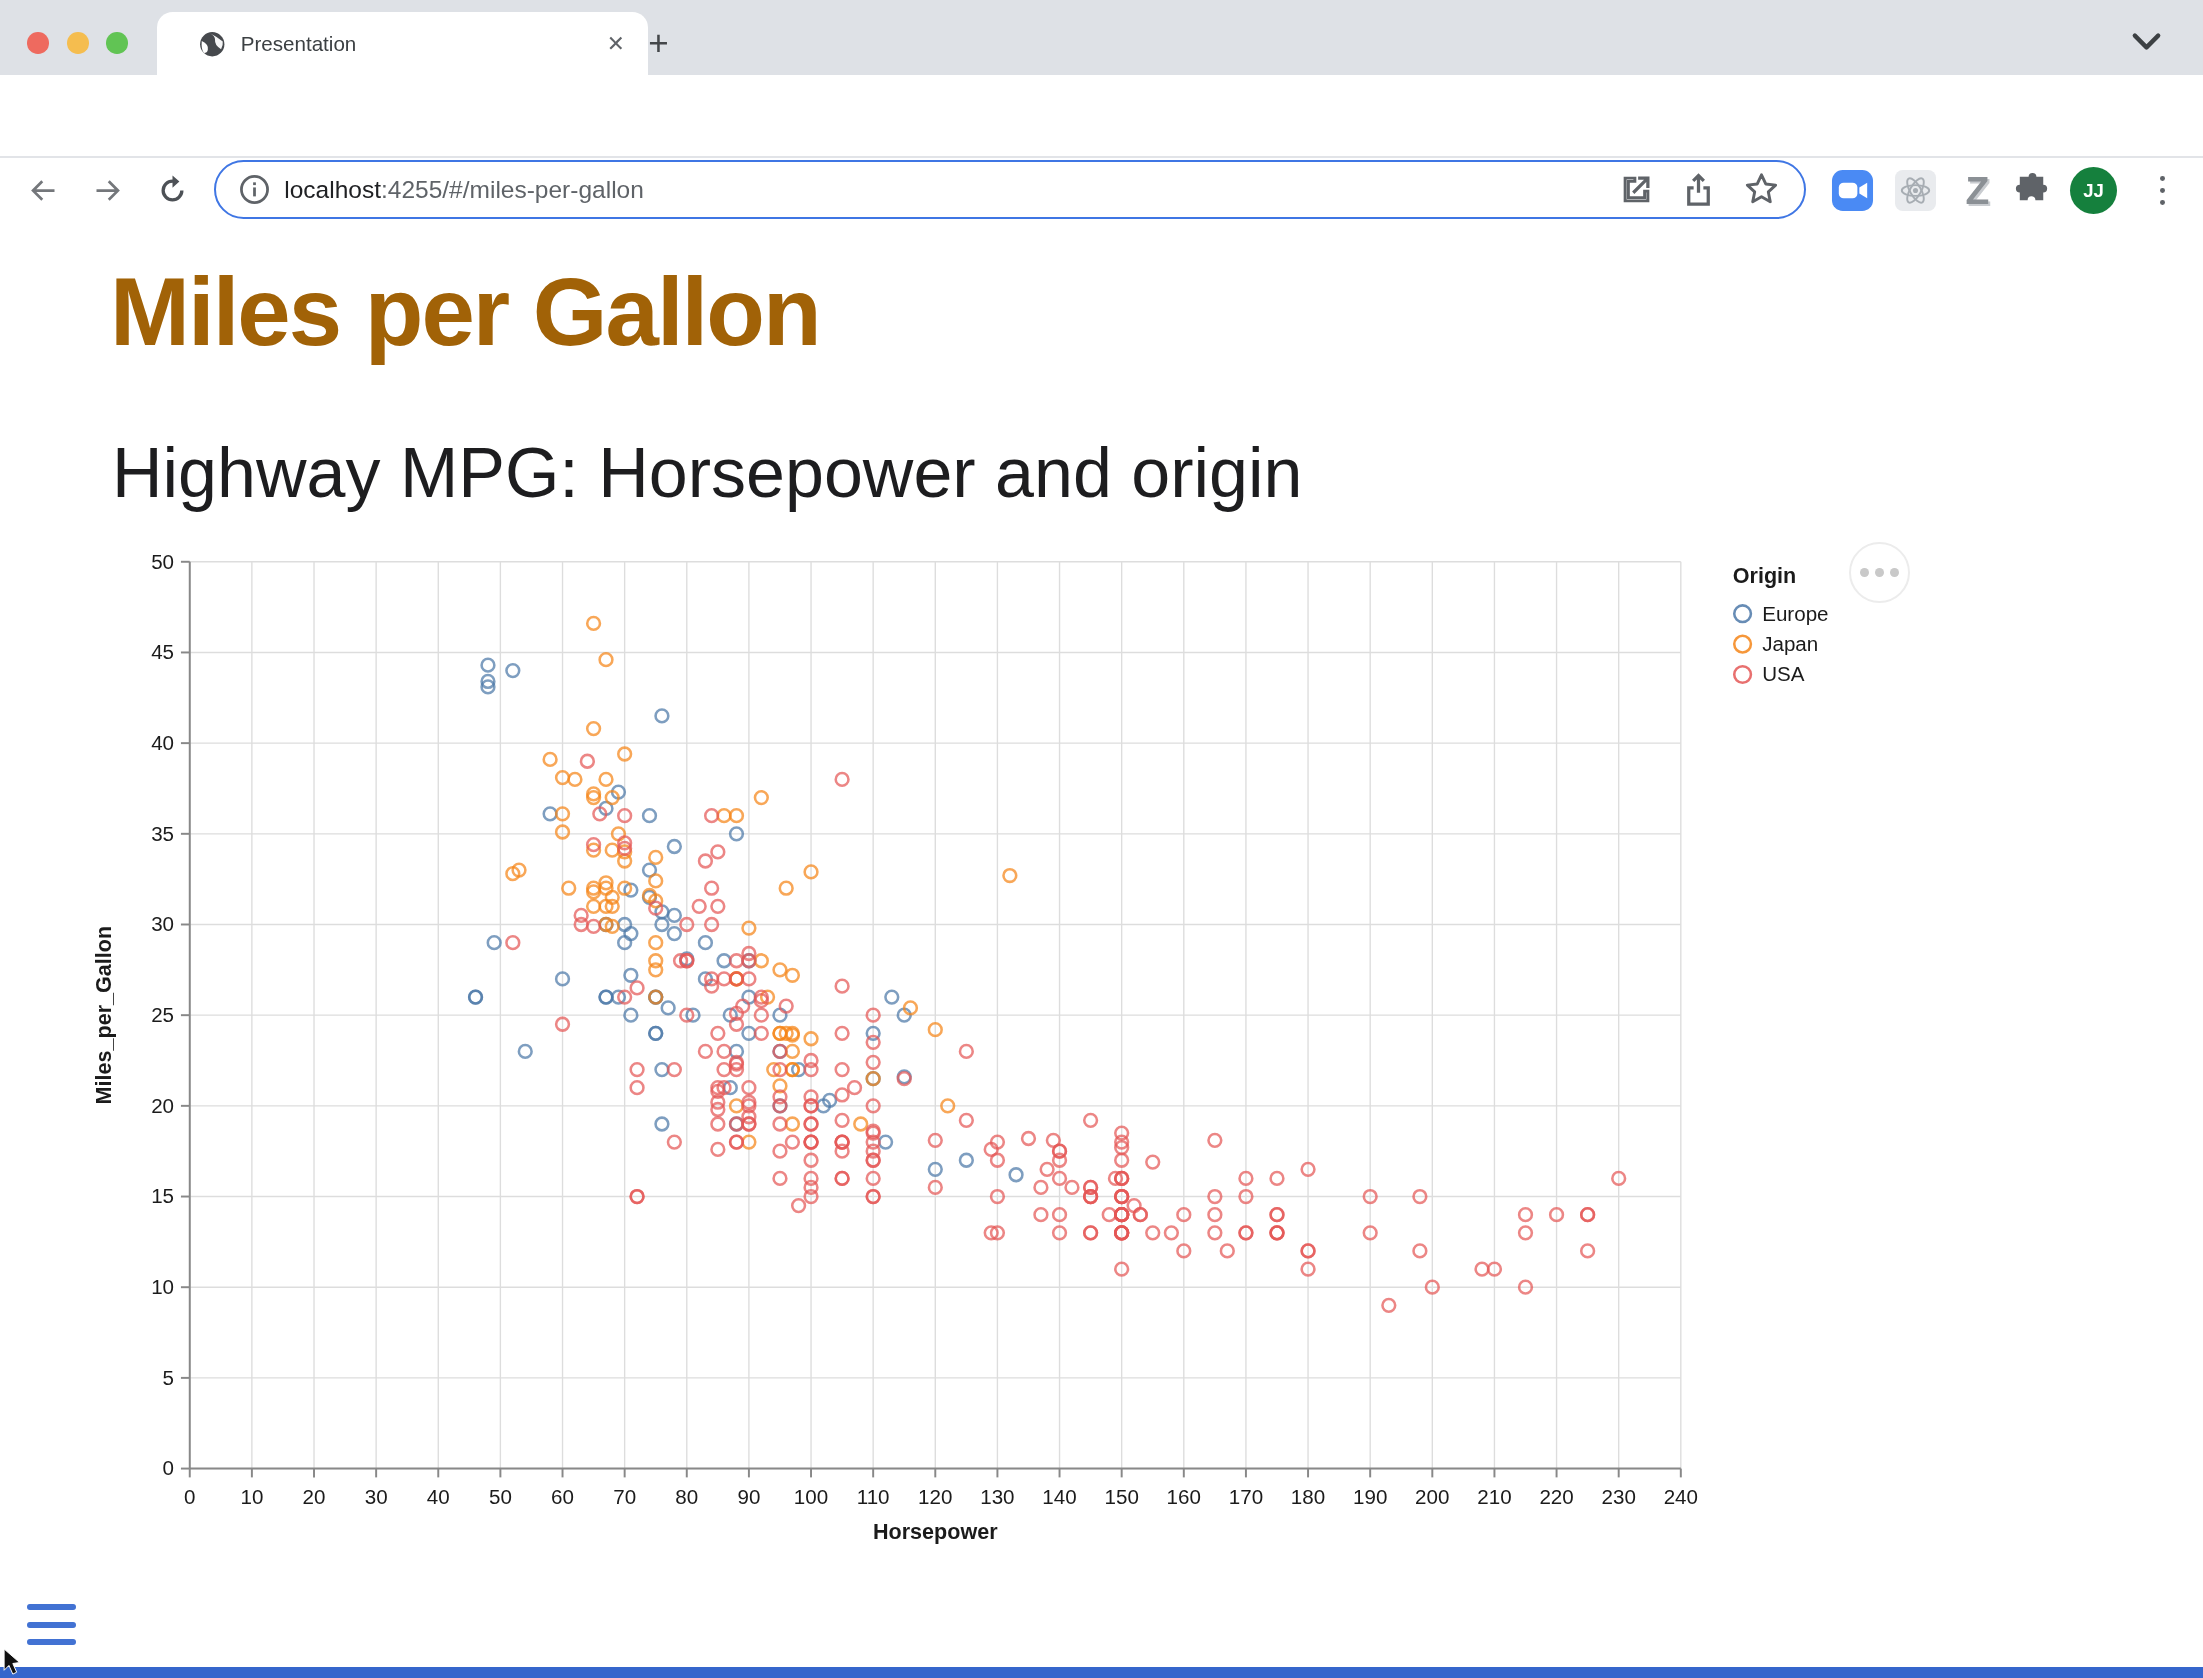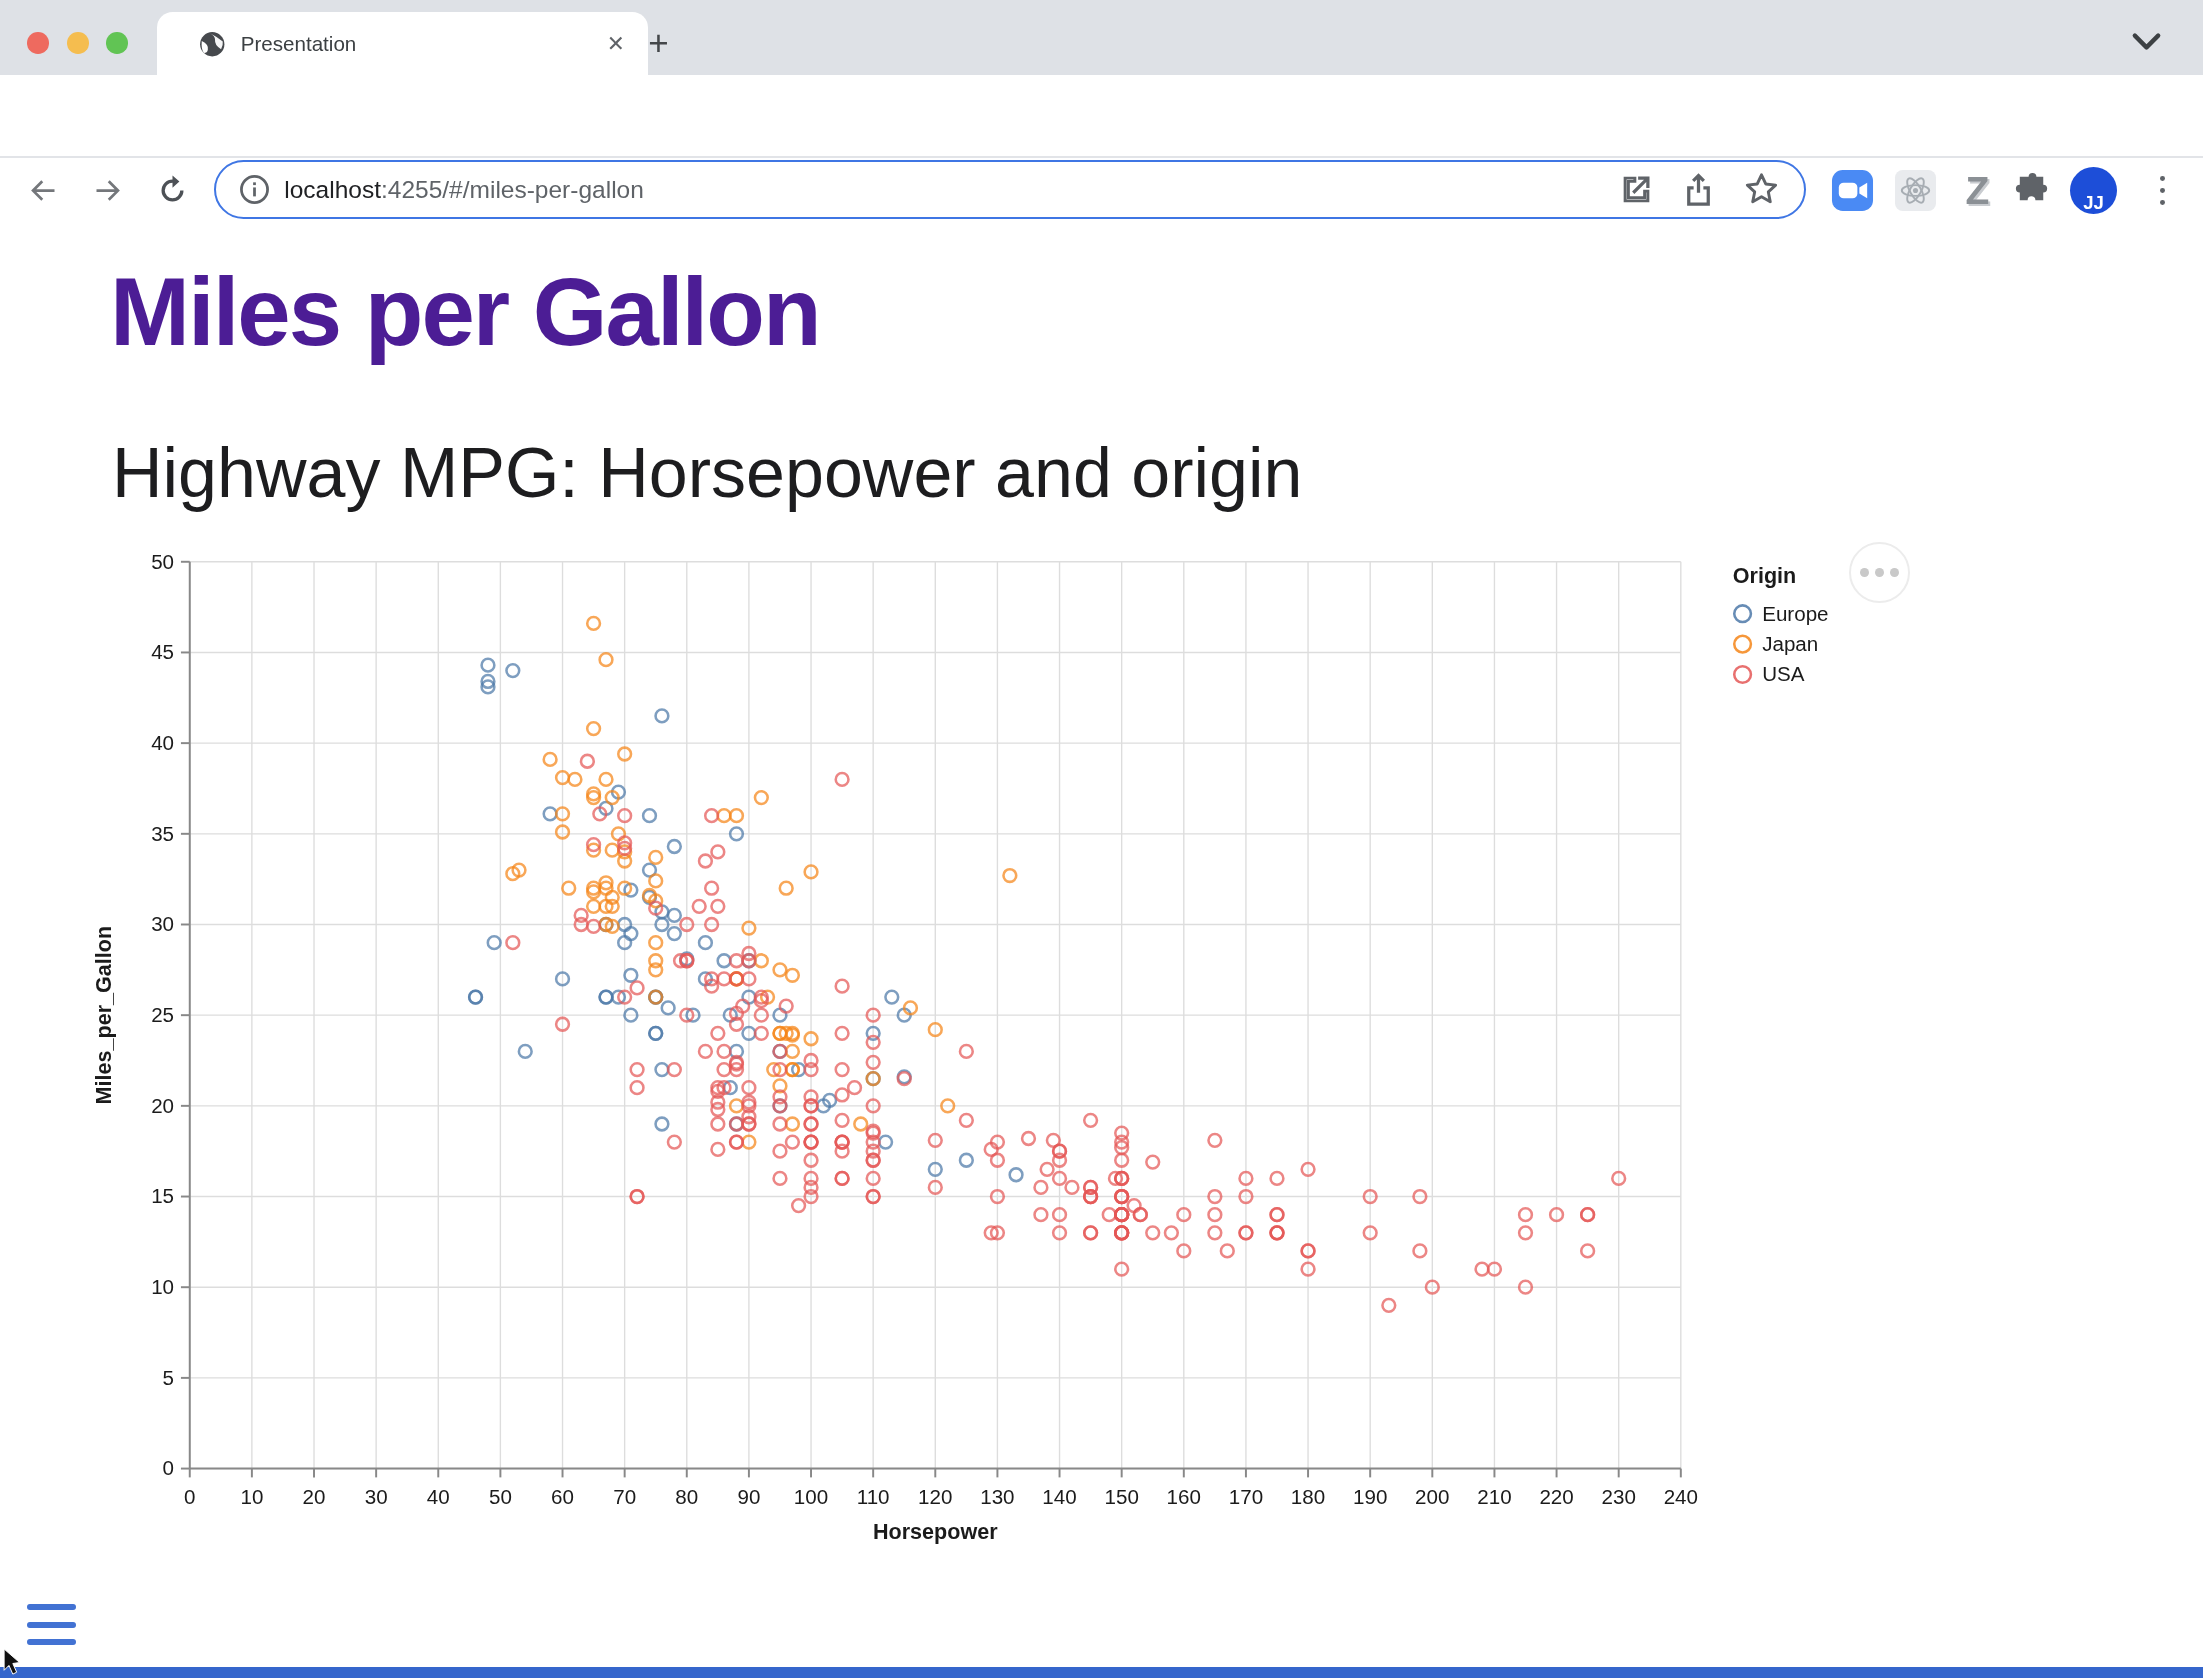--- a/index.html
+++ b/index.html
@@ -25,29 +25,29 @@
   .navbtn{position:absolute;top:92px;width:47px;height:47px;display:flex;align-items:center;justify-content:center;}
   .omnibox{position:absolute;left:214px;top:85px;width:1592px;height:59px;background:#fff;
        border:2.9px solid #3f76e4;border-radius:32px;display:flex;align-items:center;box-sizing:border-box;}
   .url-text{font-size:24.5px;margin-left:13.7px;white-space:nowrap;}
   .url-host{color:#202124;}
   .url-rest{color:#5f6368;}
   .omni-spacer{flex:1 1 auto;}
   .omni-icon{width:39px;height:39px;margin-right:23.5px;flex:0 0 auto;}
   .ext-icon{position:absolute;top:94px;width:43px;height:43px;}
   .avatar{position:absolute;left:2070px;top:92px;width:47px;height:47px;border-radius:50%;
-       background:#1d4ed8;color:#fff;font-size:18.6px;font-weight:bold;
-       display:flex;align-items:flex-end;justify-content:center;}
+       background:#15803d;color:#fff;font-size:18.6px;font-weight:bold;
+       display:flex;align-items:center;justify-content:center;}
   .kebab{position:absolute;left:2148px;top:94px;width:29px;height:43px;display:flex;flex-direction:column;
        align-items:center;justify-content:center;gap:6.9px;}
   .kebab span{width:4.9px;height:4.9px;border-radius:50%;background:#5f6368;}
   .zicon{position:absolute;left:1956px;top:94px;width:43px;height:43px;font-size:39px;font-weight:bold;
        color:#8b9095;display:flex;align-items:center;justify-content:center;text-shadow:2px 2px 0 #c9ccd0;}
   
-  .page-title{position:absolute;left:110px;top:257px;font-size:96px;font-weight:700;color:#4c1d95;
+  .page-title{position:absolute;left:110px;top:257px;font-size:96px;font-weight:700;color:#a16207;
        letter-spacing:-2px;}
   .page-subtitle{position:absolute;left:112px;top:433px;font-size:70px;font-weight:400;color:#1d1d1f;}
   .chart-wrap{position:absolute;left:78px;top:544px;width:1843px;height:1059px;}
   .vega-actions{position:absolute;left:1849px;top:542px;width:57px;height:57px;border-radius:50%;
        background:#fff;border:2px solid #ececec;display:flex;align-items:center;justify-content:center;gap:5.9px;}
   .vega-actions span{width:8.8px;height:8.8px;border-radius:50%;background:#c9c9c9;}
   .hamburger{position:absolute;left:26.5px;top:1604px;width:49px;height:43px;}
   .hamburger span{display:block;height:5.9px;border-radius:2.9px;background:#4272d3;margin-bottom:11.8px;}
   .progress{position:absolute;left:0;bottom:0;width:2203px;height:10.8px;background:#3566cc;}
   .cursor{position:absolute;left:2px;top:1649px;}

